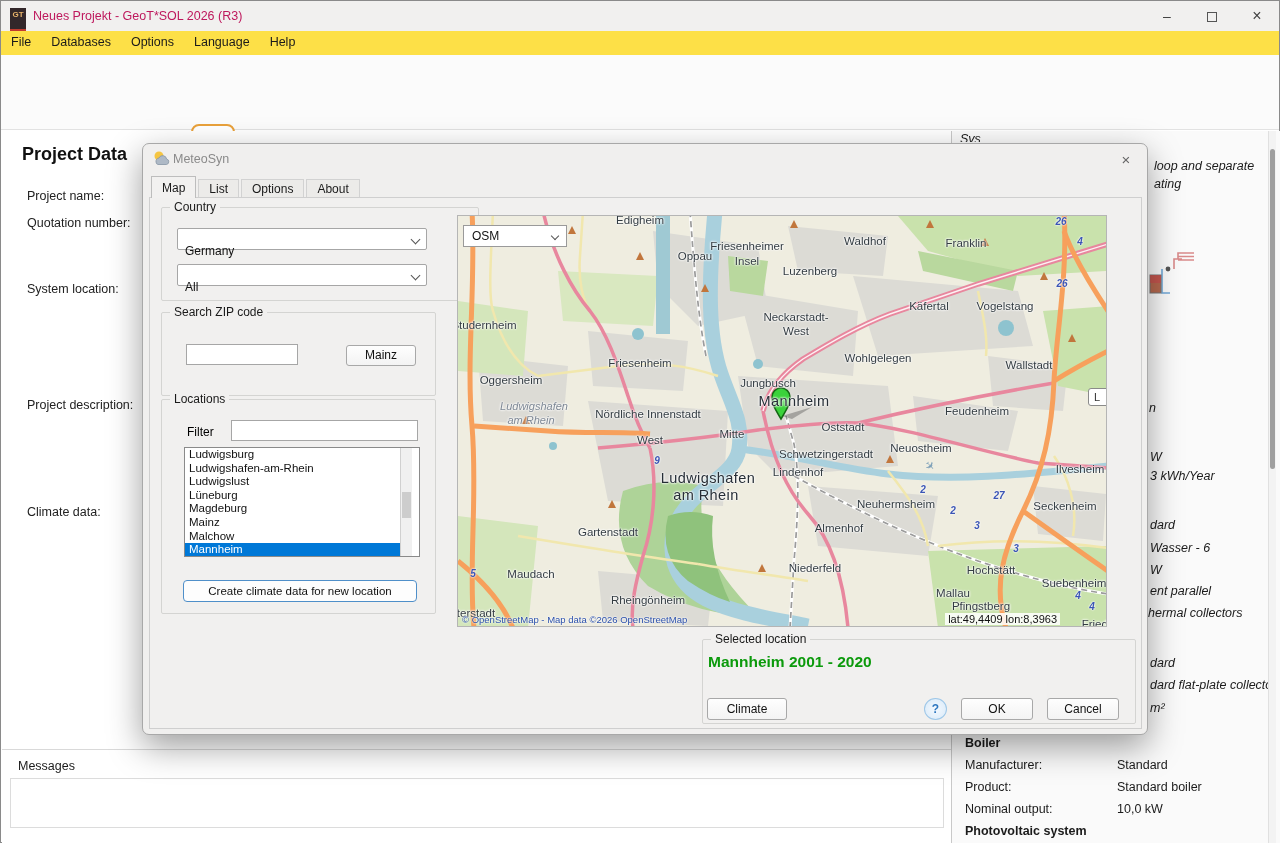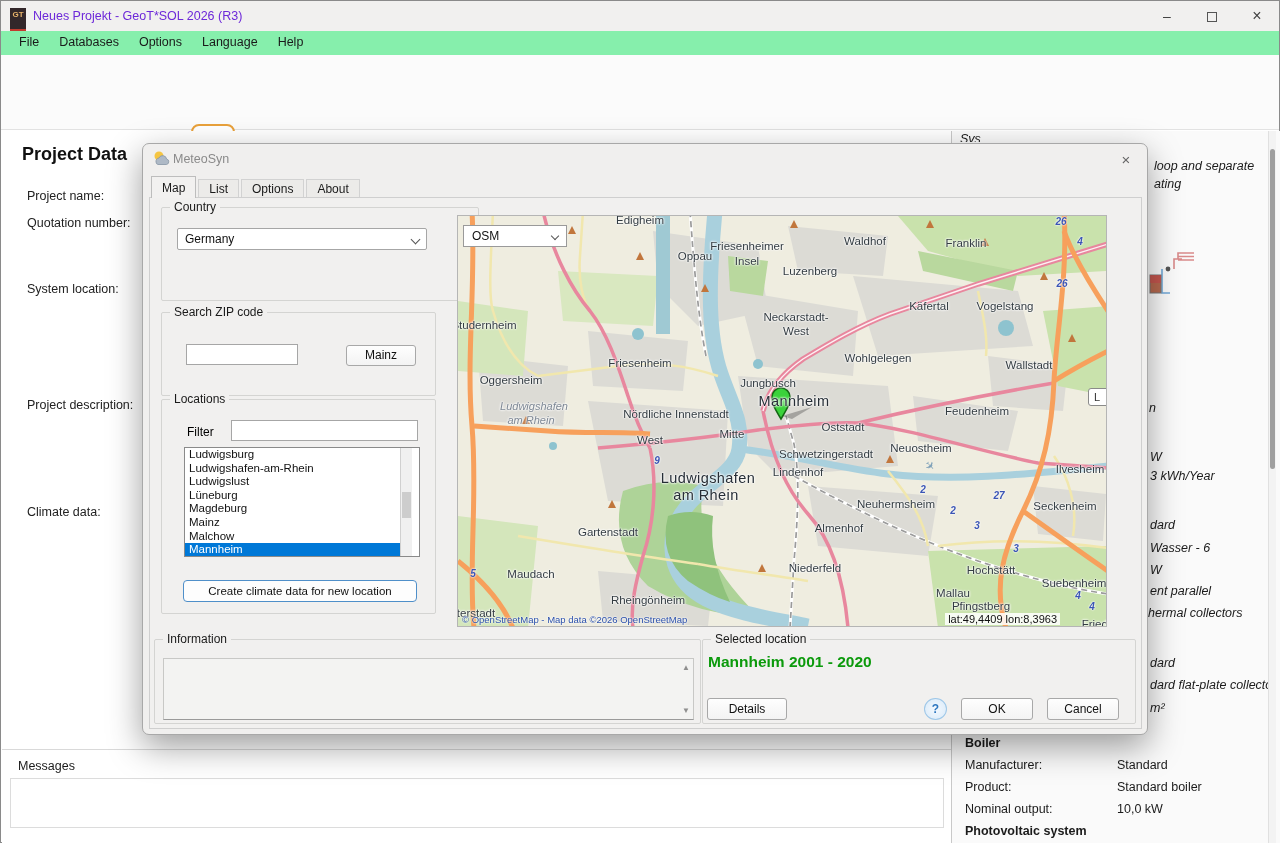--- a/index.html
+++ b/index.html
@@ -5,28 +5,28 @@
   * { box-sizing: border-box; margin: 0; padding: 0; }
   html,body { width:1280px; height:843px; overflow:hidden; }
   body { font-family:"Liberation Sans", sans-serif; background:#fff; position:relative; }
   #window { position:absolute; inset:0; border:1px solid #8a8a8a; background:#fff; }
 
   
   #titlebar { position:absolute; left:0; top:0; right:0; height:30px; background:#f1f0ef; }
   #app-icon { position:absolute; left:9px; top:7px; width:16px; height:24px; background:#33272a;
               border-bottom:3px solid #c23b2e; color:#e8b36a; font-size:8px; font-weight:bold;
               text-align:center; line-height:13px; }
-  #title-text { position:absolute; left:32px; top:8px; font-size:12.5px; color:#6d28d9; }
+  #title-text { position:absolute; left:32px; top:8px; font-size:12.5px; color:#be185d; }
   .win-ctl { position:absolute; top:0; width:44px; height:30px; text-align:center; line-height:30px;
              color:#444; font-size:14px; }
   #btn-min { left:1144px; } #btn-max { left:1189px; } #btn-close { left:1234px; font-size:16px; }
   #btn-max i { display:inline-block; width:10px; height:10px; border:1px solid #555; vertical-align:middle; }
 
   
-  #menubar { position:absolute; left:0; top:30px; right:0; height:24px; background:#86efac; display:flex; padding-left:8px; }
+  #menubar { position:absolute; left:0; top:30px; right:0; height:24px; background:#fde047; display:flex; padding-left:0; }
   .menu-item { font-size:12.5px; color:#1a1a1a; padding:4px 10px; }
 
   
   #toolbar { position:absolute; left:0; top:54px; right:0; height:75px; background:#fbfbfb; border-bottom:1px solid #e2e2e2; }
   .tb { position:absolute; top:77px; width:34px; height:36px; }
   .tb svg { width:34px; height:36px; display:block; }
   #tb-active-box { position:absolute; left:190px; top:69px; width:44px; height:48px;
                    border:2px solid #e9a13b; border-radius:8px; background:#fff; }
 
   
@@ -64,21 +64,21 @@
   .grp { position:absolute; border:1px solid #d4d4d2; border-radius:2px; }
   .grp-label { position:absolute; left:8px; top:-8px; background:#f1f0ef; padding:0 4px; font-size:12px; color:#1a1a1a; }
 
   #grp-country { left:18px; top:63px; width:318px; height:94px; }
   #grp-zip     { left:18px; top:168px; width:275px; height:84px; }
   #grp-loc     { left:18px; top:255px; width:275px; height:215px; }
   #grp-info    { left:11px; top:495px; width:547px; height:85px; }
   #grp-sel     { left:559px; top:495px; width:434px; height:85px; }
 
   .combo { position:absolute; background:#fff; border:1px solid #a6a6a6; border-radius:2px; height:22px;
-           font-size:12px; color:#111; padding:3px 20px 0 7px; }
+           font-size:12px; color:#111; padding:15px 20px 0 7px; }
   .combo .chev { position:absolute; right:7px; top:7px; width:7px; height:7px; border-left:1.6px solid #555;
                  border-bottom:1.6px solid #555; transform:rotate(-45deg); }
   .tinput { position:absolute; background:#fff; border:1px solid #a6a6a6; height:21px; }
   .btn { position:absolute; background:linear-gradient(#fefefe,#f3f3f3); border:1px solid #a8a8a8;
          border-radius:3px; font-size:12px; color:#111; text-align:center; }
 
   #loc-list { position:absolute; left:22px; top:47px; width:236px; height:110px; background:#fff;
               border:1px solid #8a8a8a; overflow:hidden; padding-right:13px; }
   .loc-item { font-size:11.5px; color:#111; height:13.6px; line-height:13.5px; padding-left:4px; white-space:nowrap; }
   .loc-item.sel { background:#0078d7; color:#fff; }
@@ -366,20 +366,23 @@
       <div class="tab">Options</div>
       <div class="tab">About</div>
     </div>
     <div id="tabpage"></div>
 
     <div class="grp" id="grp-country">
       <span class="grp-label">Country</span>
       <div class="combo" style="left:15px;top:20px;width:250px">
         <span>Germany</span><i class="chev"></i>
       </div>
+      <div class="combo" style="left:15px;top:56px;width:250px">
+        <span>All</span><i class="chev"></i>
+      </div>
     </div>
 
     <div class="grp" id="grp-zip">
       <span class="grp-label">Search ZIP code</span>
       <input class="tinput" style="left: 24px; top: 31px; width: 112px;" value="">
       <div class="btn" style="left:184px;top:32px;width:70px;height:21px;line-height:19px">Mainz</div>
     </div>
 
     <div class="grp" id="grp-loc">
       <span class="grp-label">Locations</span>
@@ -514,21 +517,21 @@
           <div class="mlabel" style="left: 471px; top: 90px;">Käfertal</div>
           <div class="mlabel" style="left: 547px; top: 90px;">Vogelstang</div>
           <div class="mlabel" style="left: 338px; top: 101px;">Neckarstadt-</div>
           <div class="mlabel" style="left: 338px; top: 115px;">West</div>
           <div class="mlabel" style="left: 420px; top: 142px;">Wohlgelegen</div>
           <div class="mlabel" style="left: 182px; top: 147px;">Friesenheim</div>
           <div class="mlabel" style="left: 571px; top: 149px;">Wallstadt</div>
           <div class="mlabel" style="left: 26px; top: 109px;">Studernheim</div>
           <div class="mlabel" style="left: 53px; top: 164px;">Oggersheim</div>
           <div class="mlabel" style="left: 310px; top: 167px;">Jungbusch</div>
-          <div class="mlabel" style="left: 190px; top: 198px; margin-left: 28px;">Nördliche Innenstadt</div>
+          <div class="mlabel" style="left: 190px; top: 198px;">Nördliche Innenstadt</div>
           <div class="mlabel it" style="left: 76px; top: 190px;">Ludwigshafen</div>
           <div class="mlabel it" style="left: 73px; top: 204px;">am Rhein</div>
           <div class="mlabel" style="left: 274px; top: 218px;">Mitte</div>
           <div class="mlabel" style="left: 192px; top: 224px;">West</div>
           <div class="mlabel" style="left: 385px; top: 211px;">Oststadt</div>
           <div class="mlabel city" style="left: 336px; top: 185px;">Mannheim</div>
           <div class="mlabel" style="left: 519px; top: 195px;">Feudenheim</div>
           <div class="mlabel" style="left: 463px; top: 232px;">Neuostheim</div>
           <div class="mlabel" style="left: 622px; top: 253px;">Ilvesheim</div>
           <div class="mlabel" style="left: 368px; top: 238px;">Schwetzingerstadt</div>
@@ -563,31 +566,23 @@
           <div class="rbadge" style="left: 634px; top: 390px;">4</div>
         </div>
       <div id="osm-select">
         <span>OSM</span><i class="chev"></i>
       </div>
       <div id="map-lbtn">L</div>
       <div id="map-attrib">© OpenStreetMap - Map data ©2026 OpenStreetMap</div>
       <div id="map-coords">lat:49,4409  lon:8,3963</div>
     </div>
 
-    <div class="grp" id="grp-info">
-      <span class="grp-label">Information</span>
-      <div id="info-area">
-        <span></span>
-        <span class="scroll-arrow" style="top:4px">▲</span>
-        <span class="scroll-arrow" style="bottom:4px">▼</span>
-      </div>
-    </div>
 
     <div class="grp" id="grp-sel">
       <span class="grp-label">Selected location</span>
       <div id="sel-value">Mannheim 2001 - 2020</div>
-      <div class="btn" id="btn-details">Details</div>
+      <div class="btn" id="btn-details">Climate</div>
       <div id="btn-help">?</div>
       <div class="btn" id="btn-ok">OK</div>
       <div class="btn" id="btn-cancel">Cancel</div>
     </div>
   </div>
 </div>
 
 </body></html>

